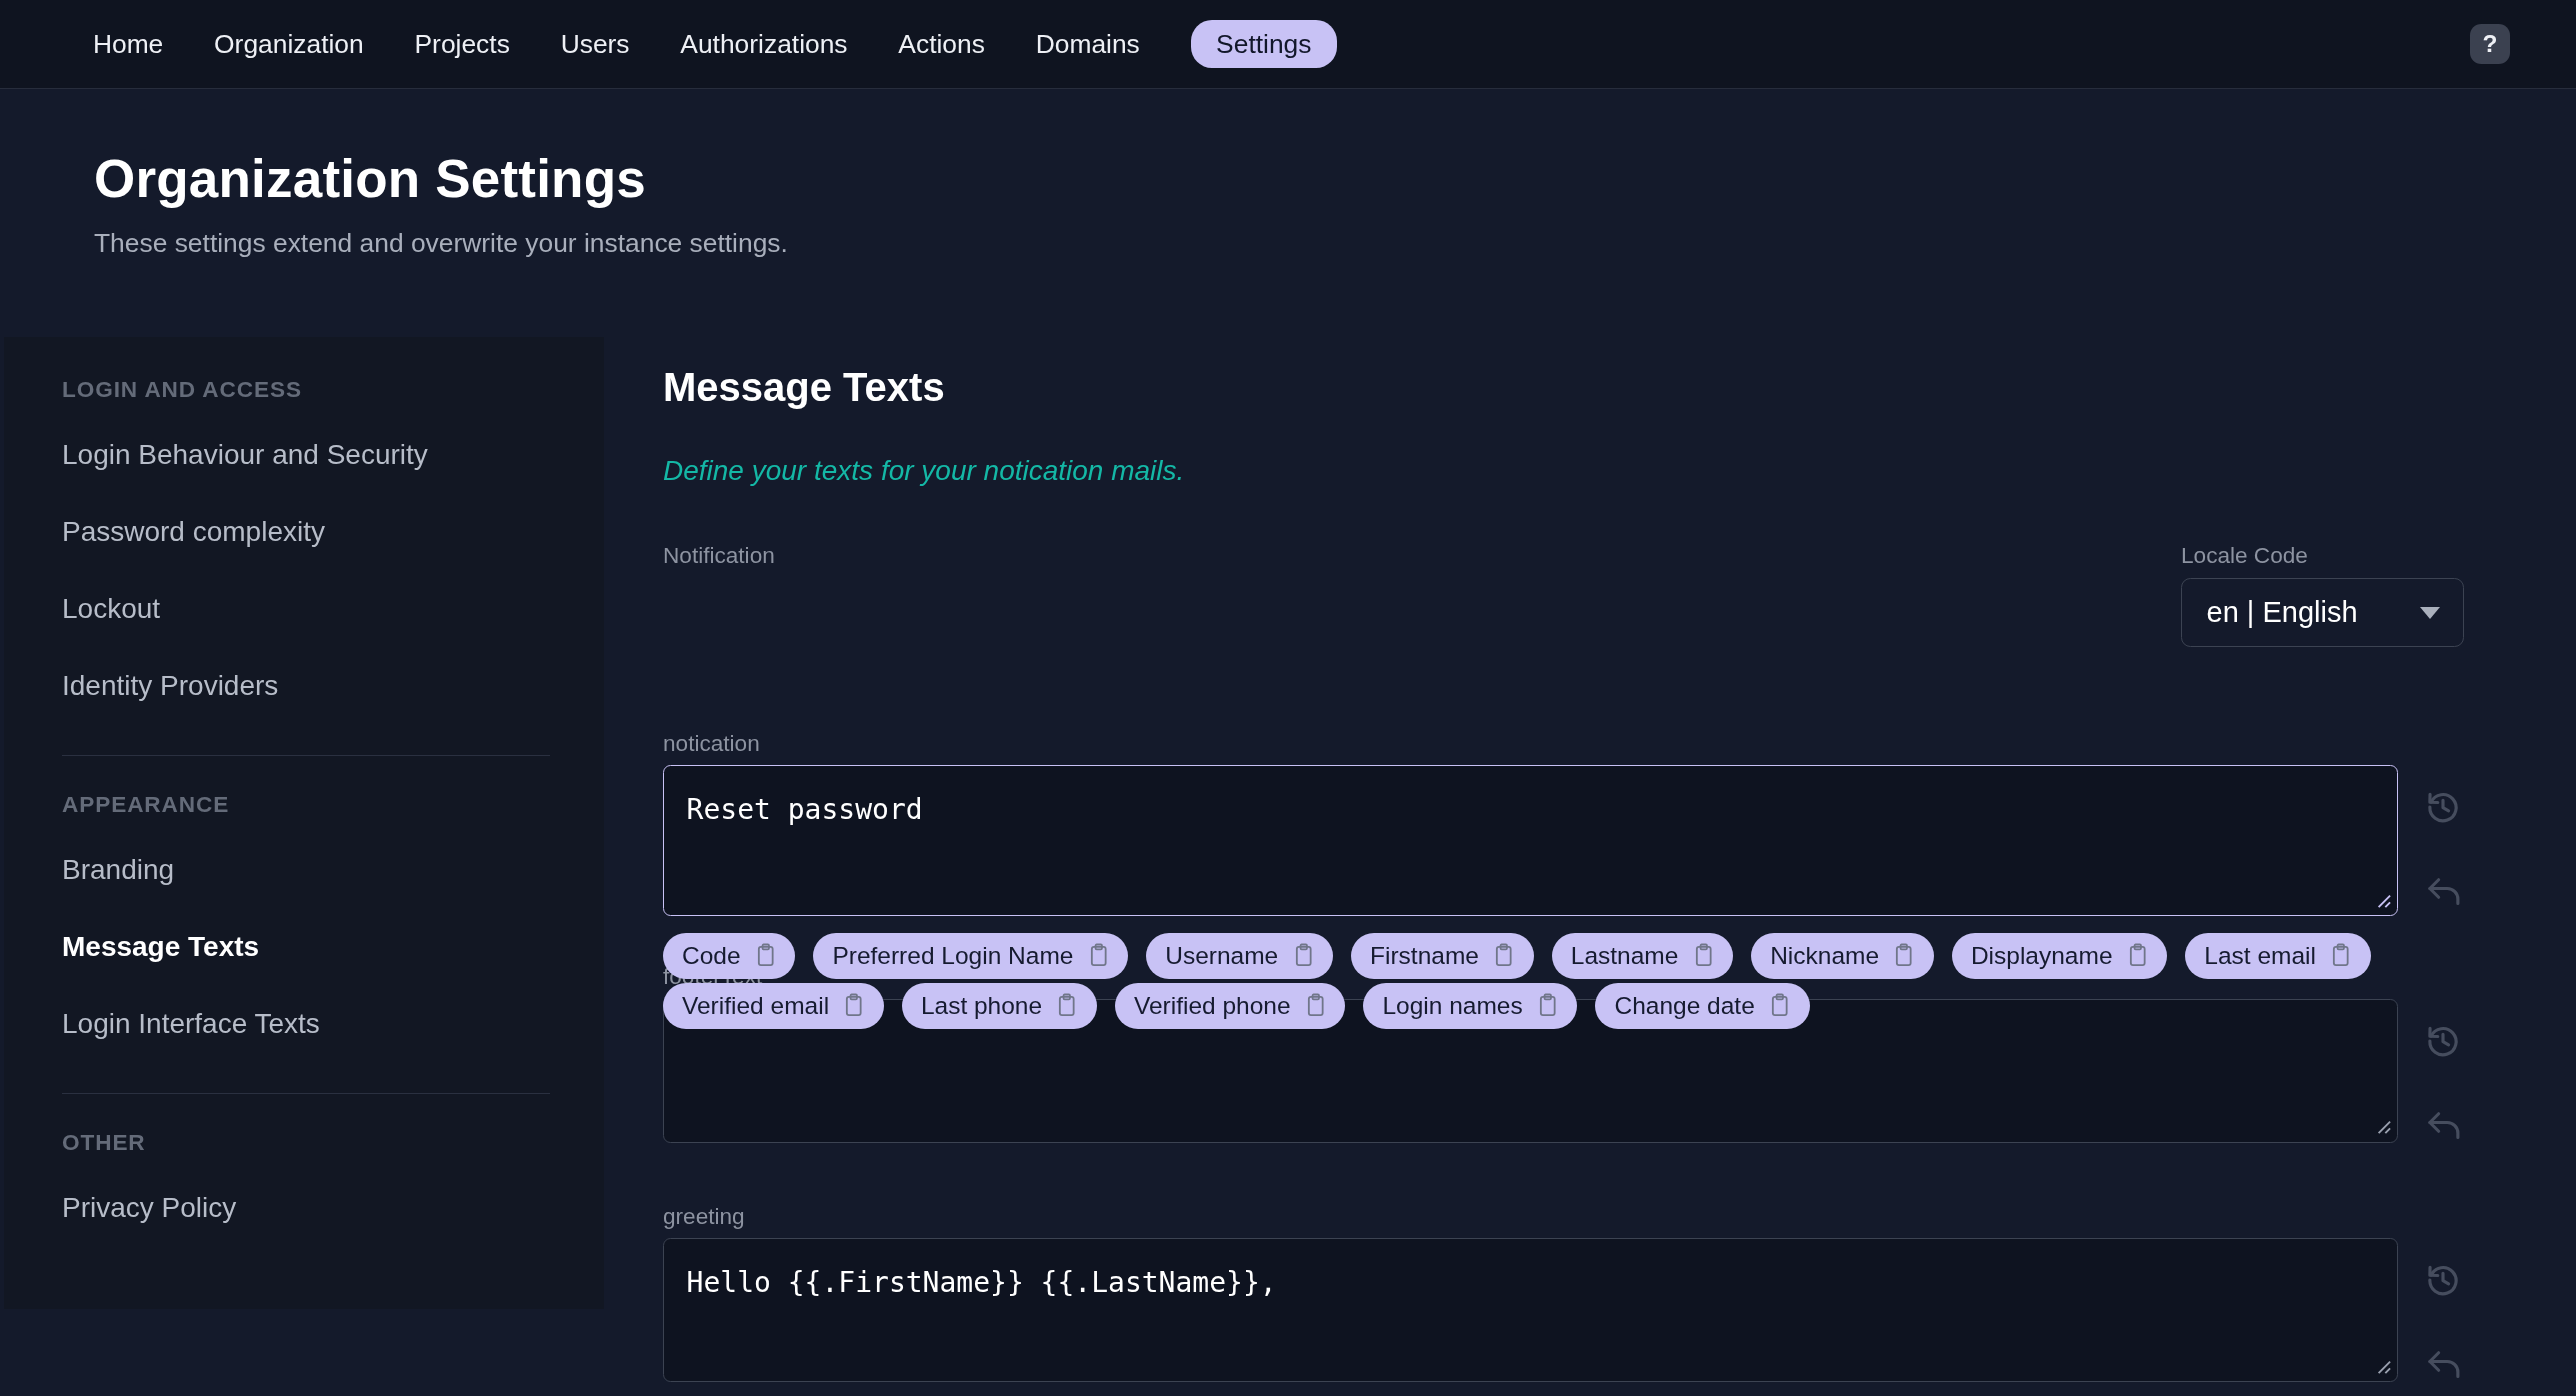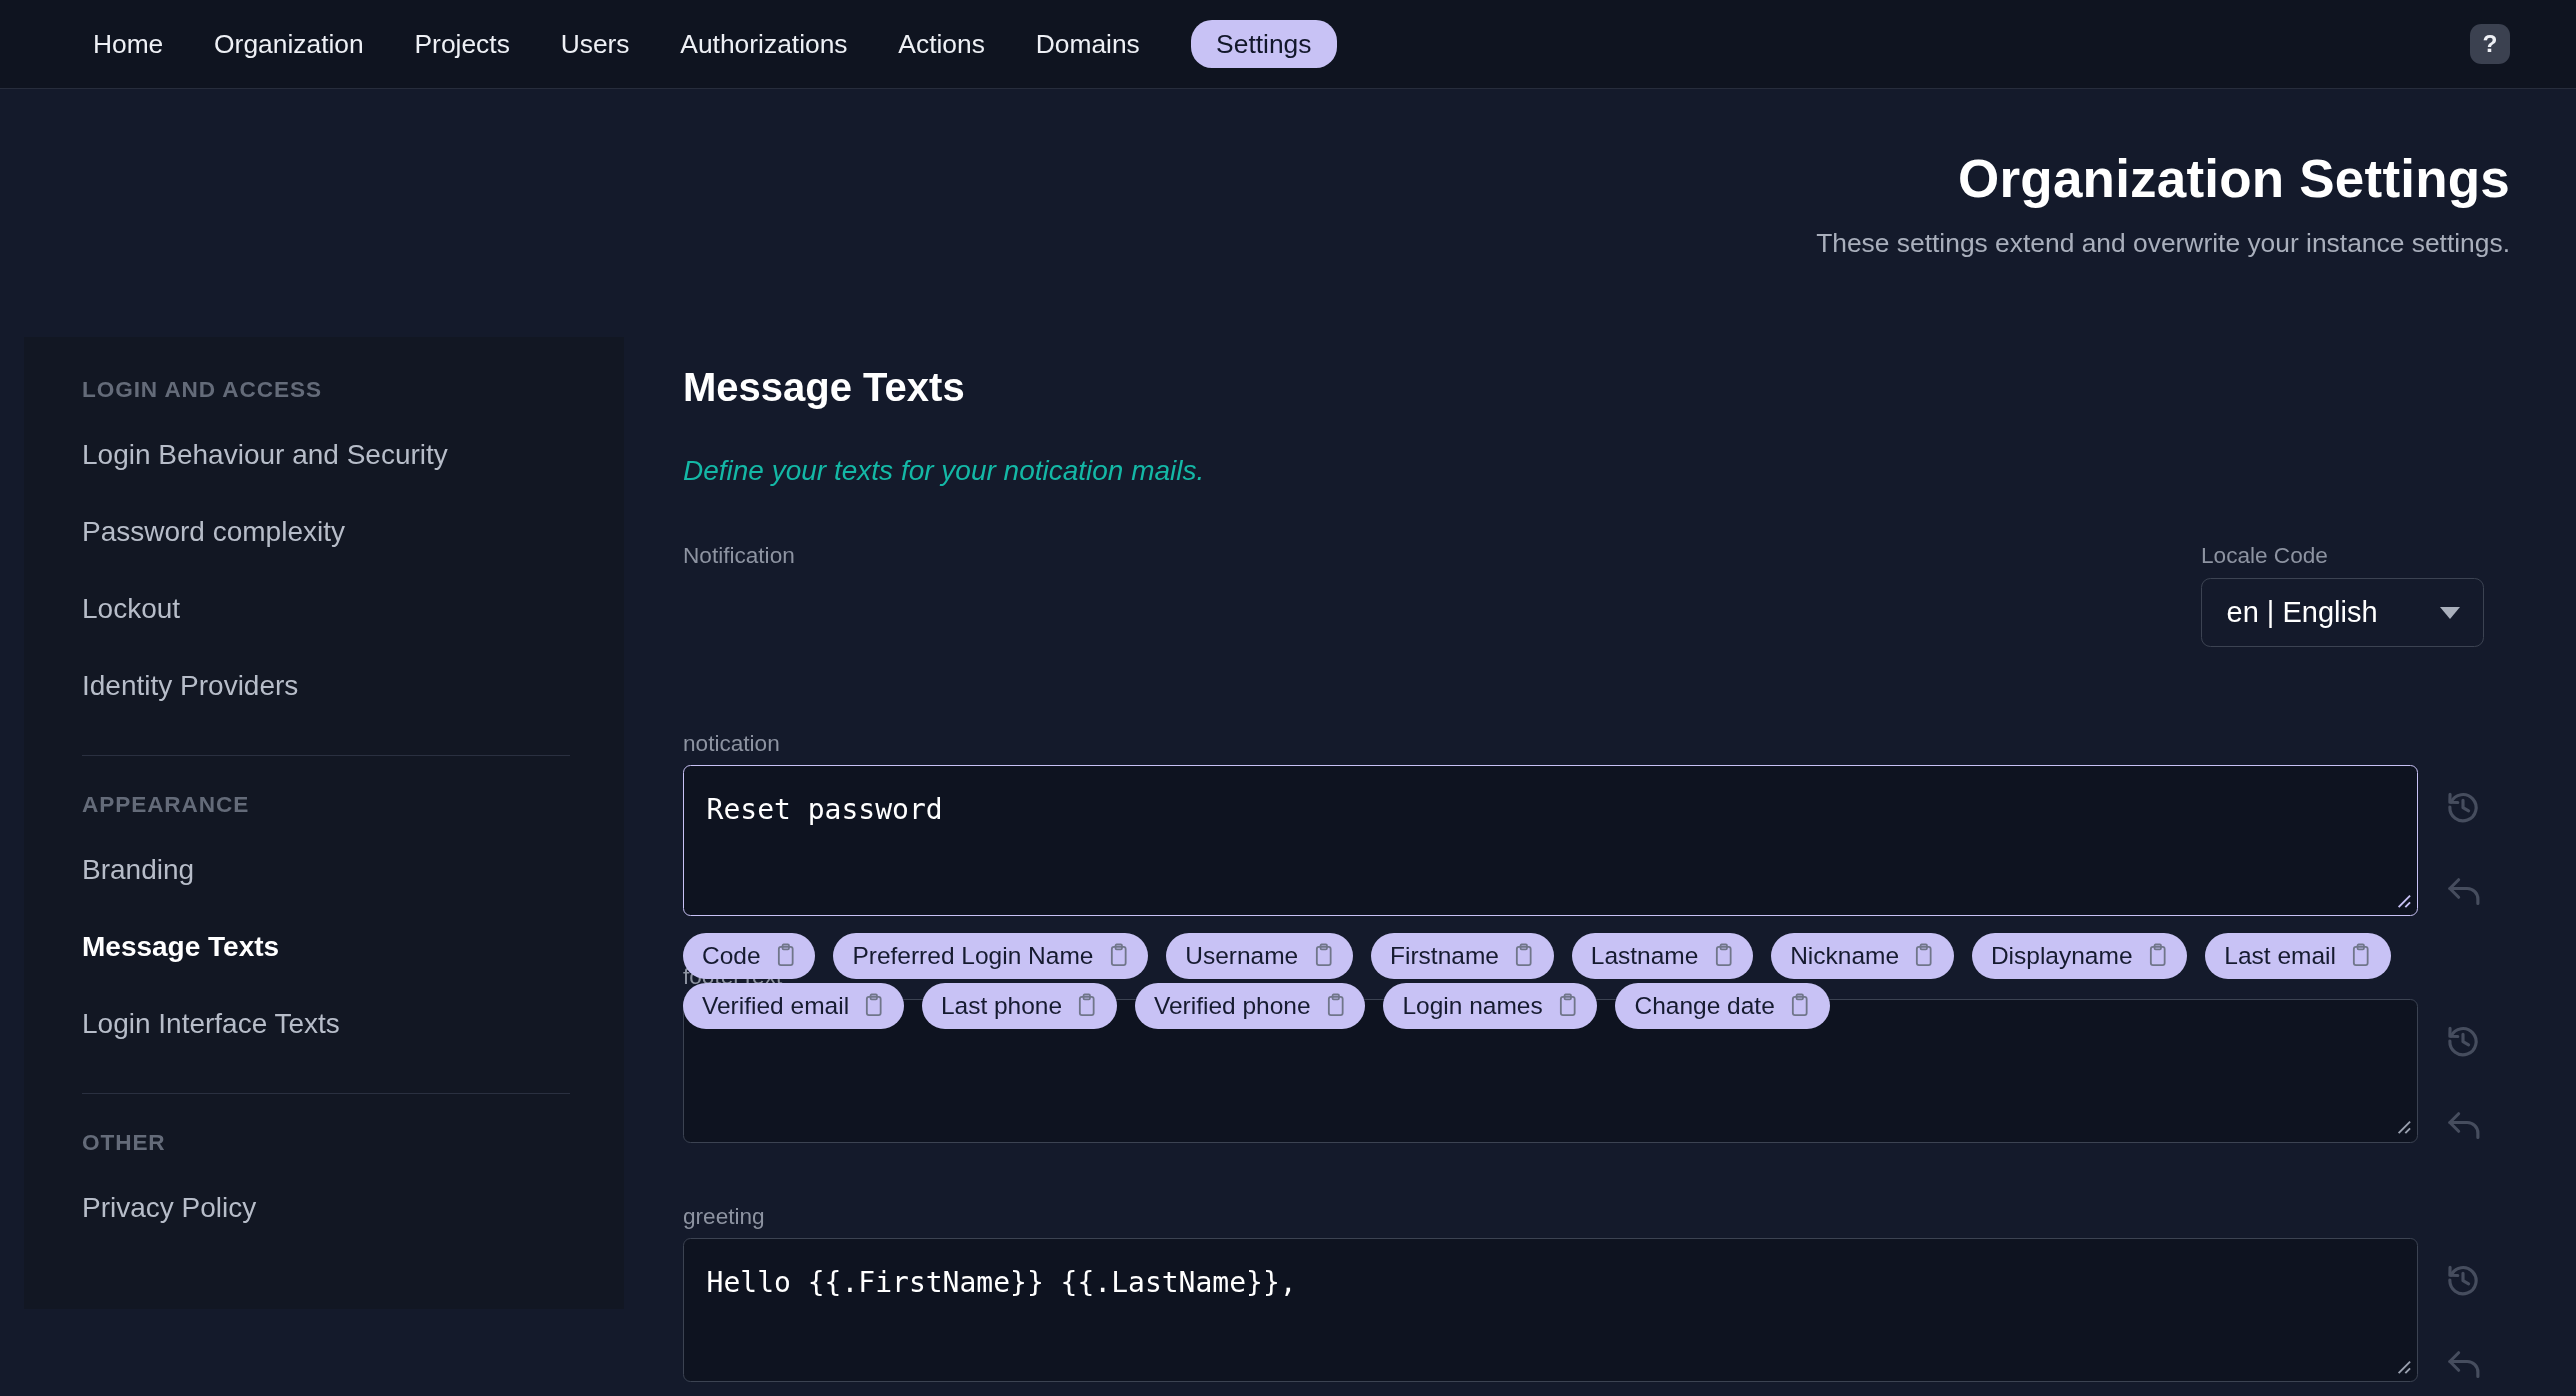--- a/index.html
+++ b/index.html
@@ -29,26 +29,26 @@
   }
   .help-btn {
     width:40px; height:40px; border-radius:11.3px;
     background:#3b4150; color:#eef0f5;
     font-size:24.5px; font-weight:700;
     display:flex; align-items:center; justify-content:center;
     cursor:pointer;
   }
 
   
-  .page-header { height:248px; padding:59px 66px 0 94px;text-align:right; }
+  .page-header { height:248px; padding:59px 66px 0 94px; }
   .page-title { font-size:53px; font-weight:700; color:#ffffff; letter-spacing:0.2px; }
   .page-subtitle { margin-top:19px; font-size:26.4px; color:#a9afbc; }
 
   
-  .content { display:flex; align-items:flex-start; padding-left:24px; }
+  .content { display:flex; align-items:flex-start; padding-left:4px; }
 
   aside.sidebar {
     width:600px; min-height:945px; background:#121723;
     padding:40px 54px 38px 58px; flex-shrink:0;
   }
   .side-section-title {
     font-size:22.6px; font-weight:700; letter-spacing:0.9px;
     color:#646b79; margin-bottom:38px;
   }
   .side-item {

